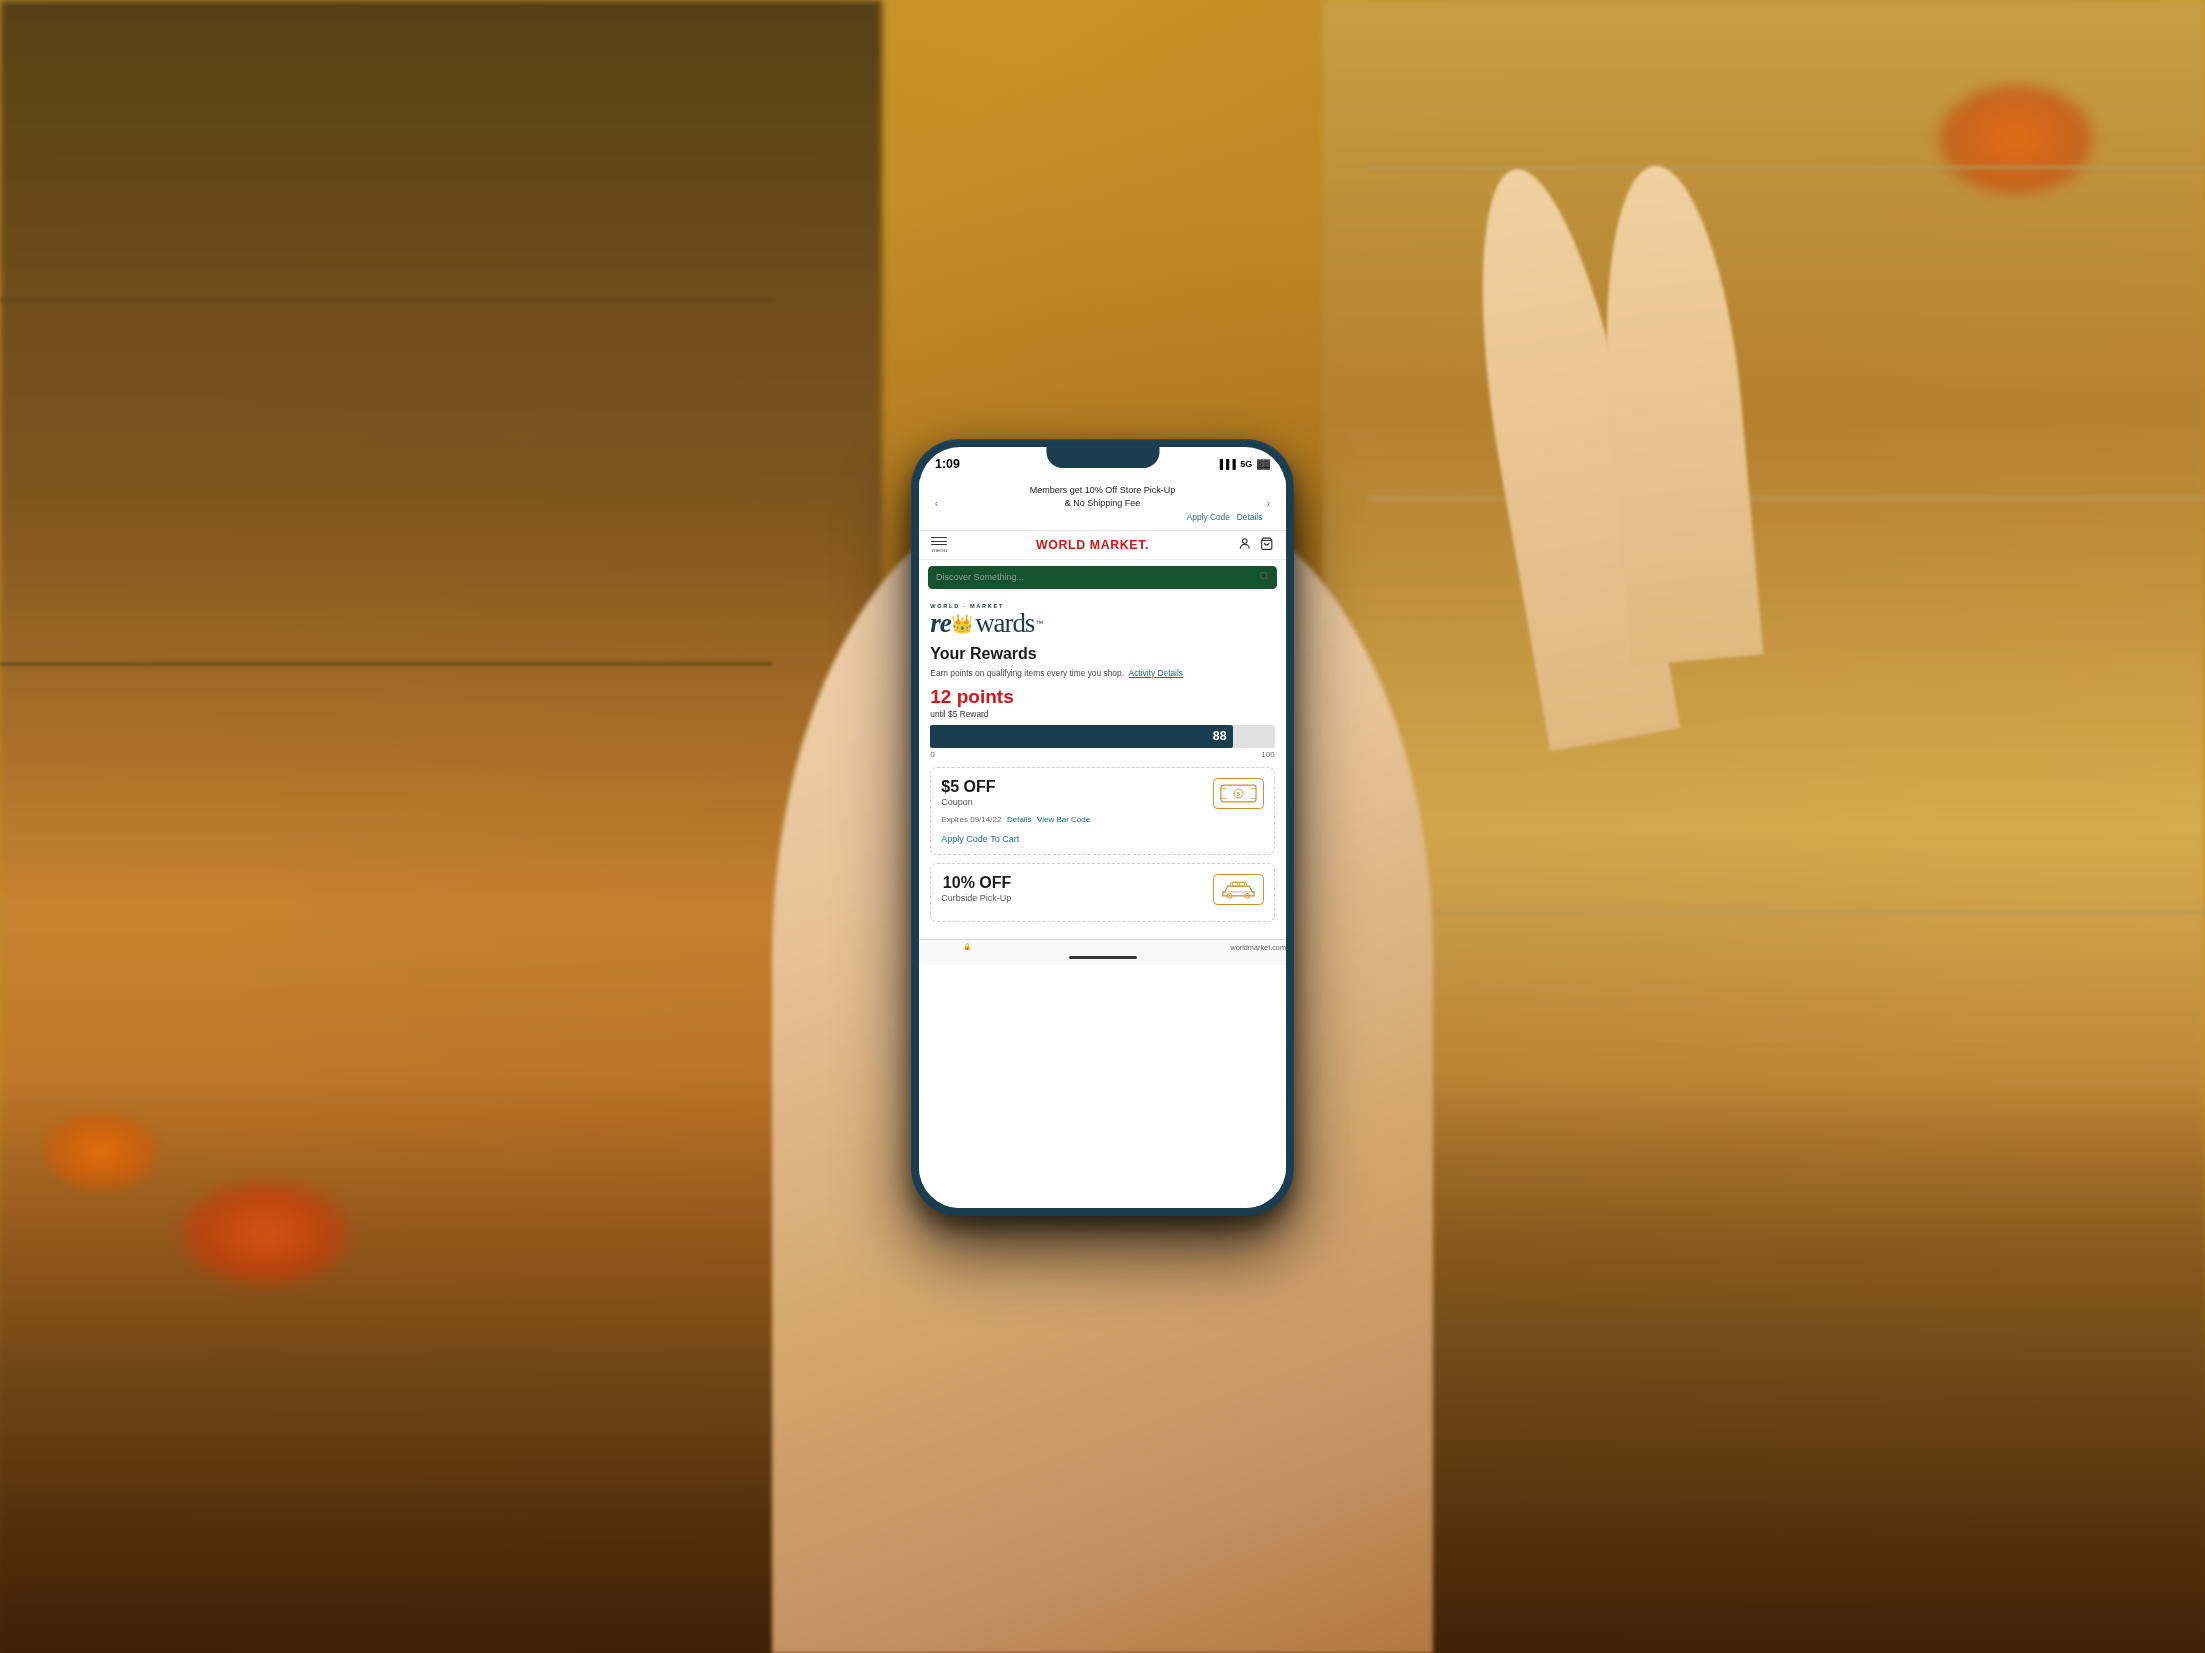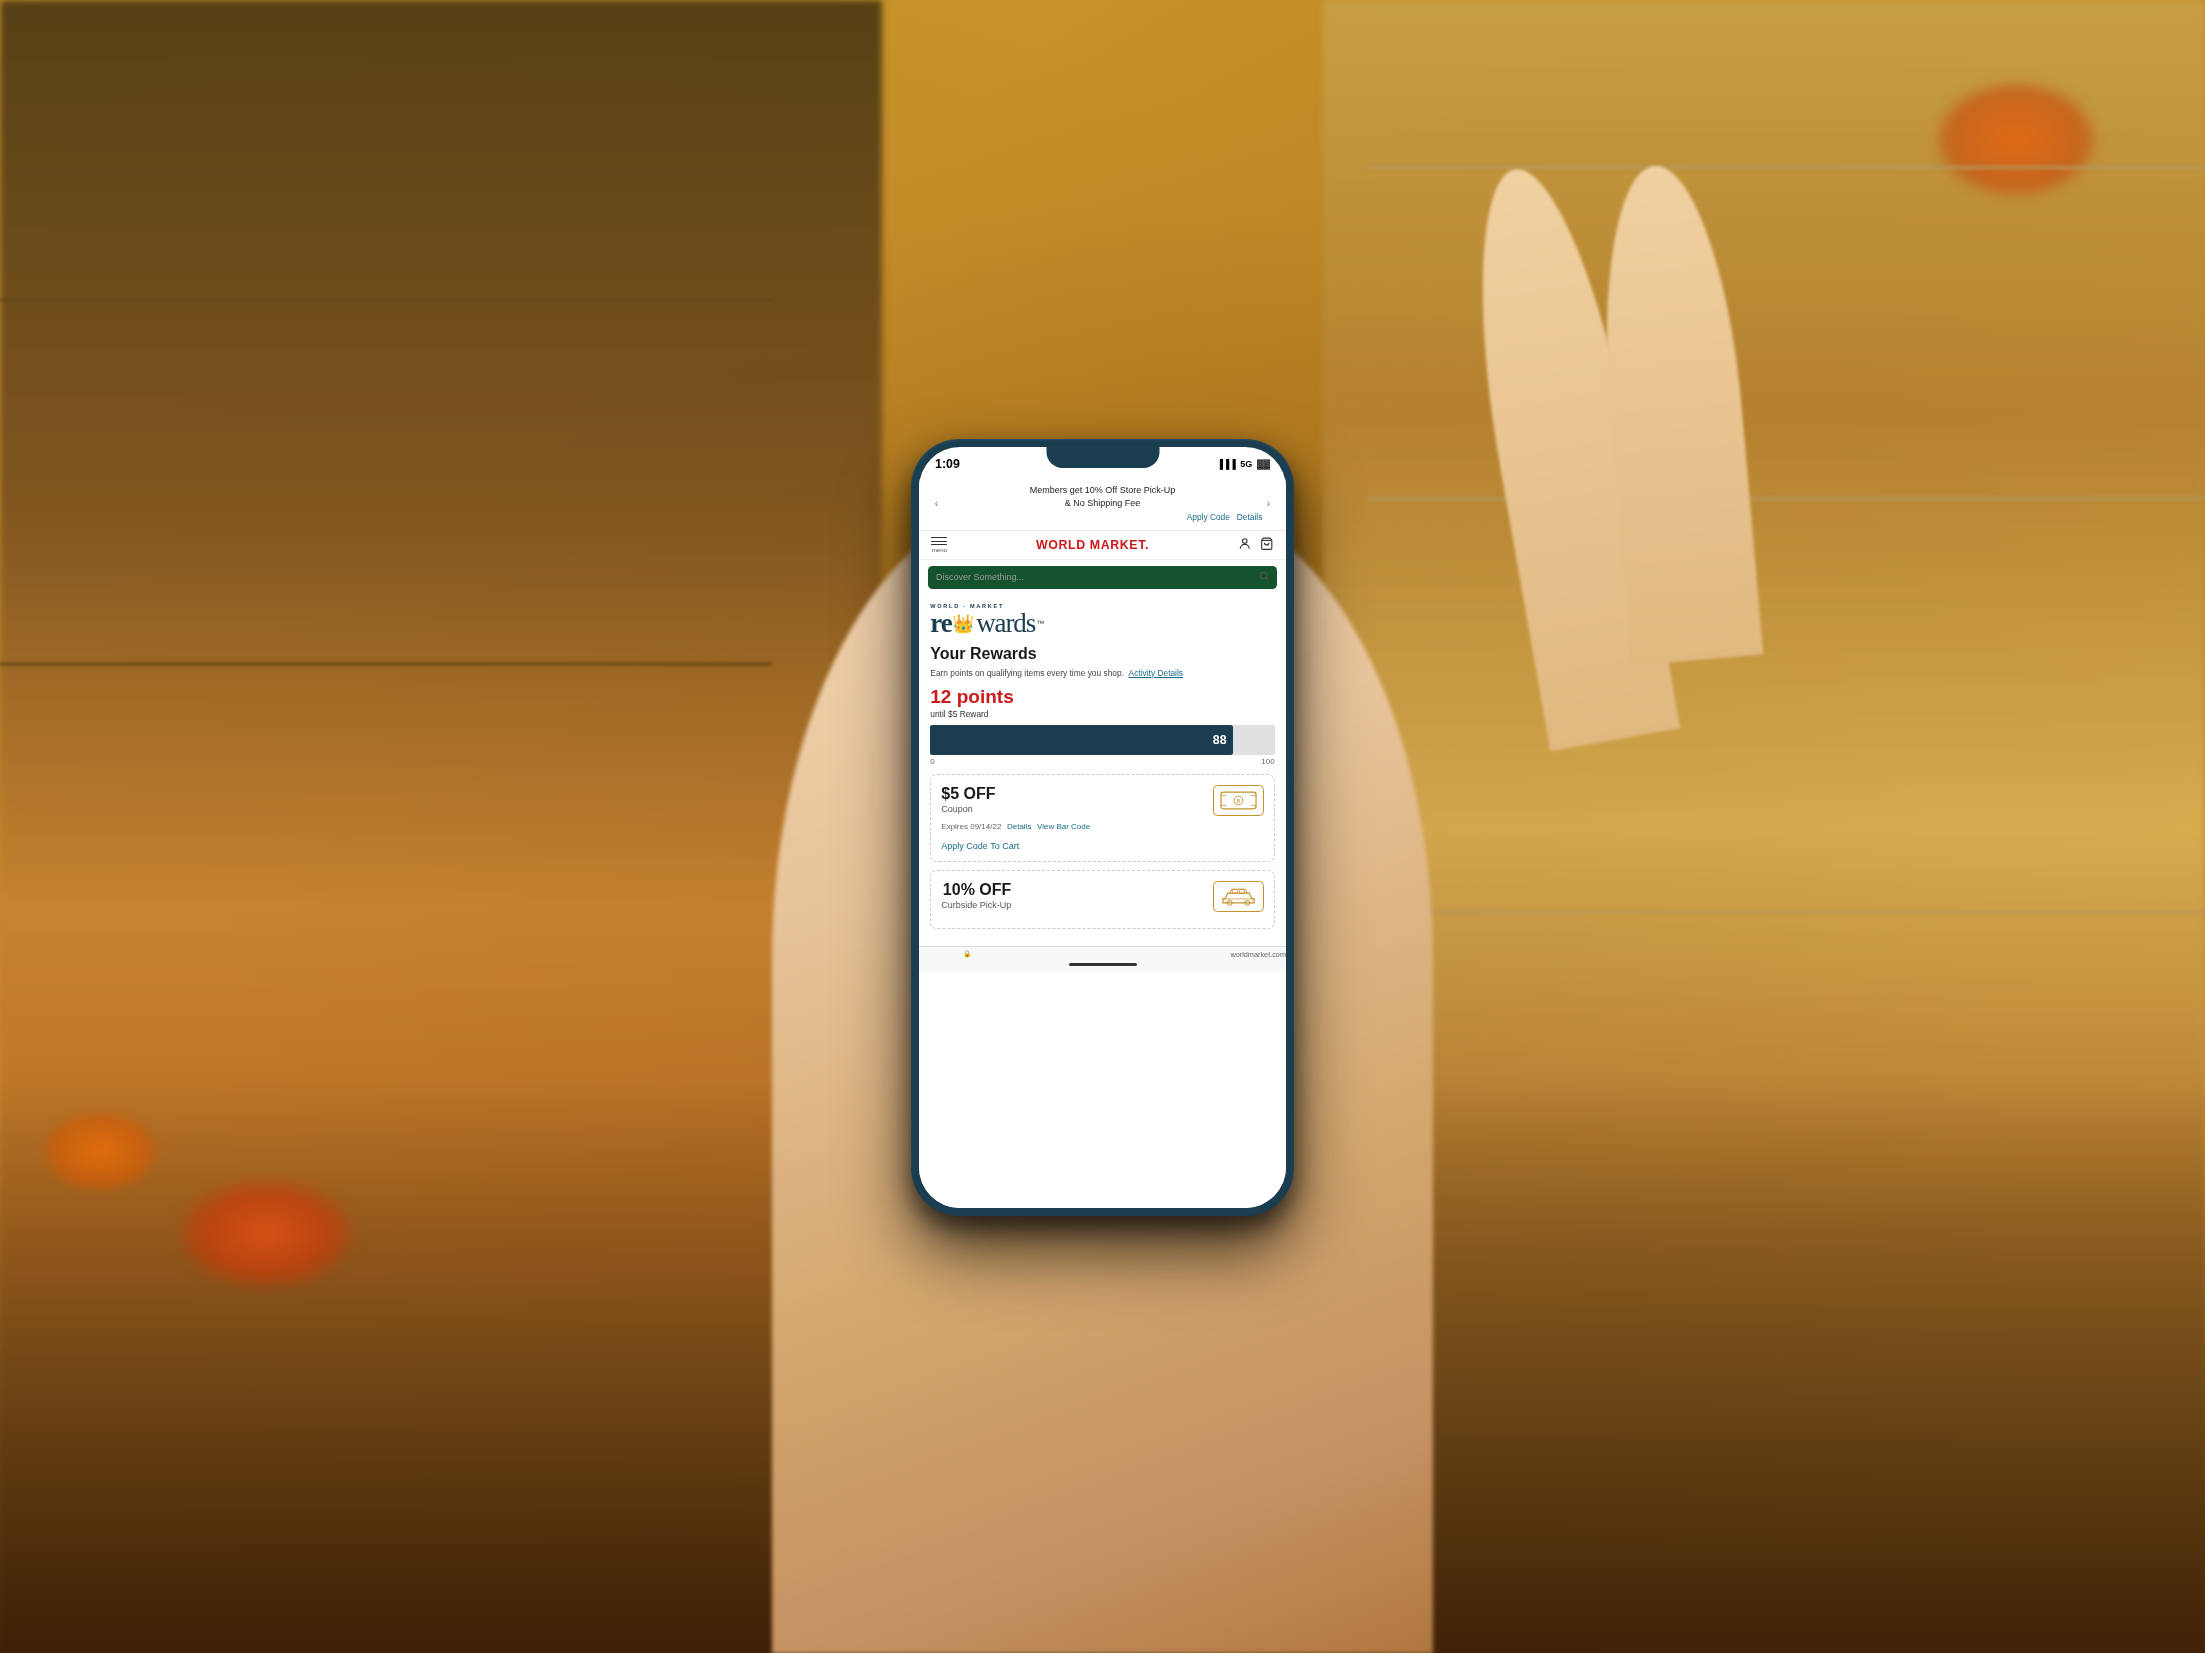--- a/index.html
+++ b/index.html
@@ -258,21 +258,21 @@
       color: #333;
       margin-top: 1.1px;
       margin-bottom: 5.6px;
     }
 
     
     .progress-container {
       position: relative;
       background: #e0e0e0;
       border-radius: 2.3px;
-      height: 30px;
+      height: 23px;
       overflow: visible;
     }
 
     .progress-bar {
       height: 100%;
       background: #1a3d4f;
       border-radius: 2.3px;
       display: flex;
       align-items: center;
       justify-content: flex-end;
@@ -501,21 +501,21 @@
           </span>
         </div>
 
         <div class="main-content">
 
           <div class="wm-rewards-logo">
             <div>
               <div style="display:flex;flex-direction:column;gap:0;">
                 <span style="font-size:5.6px;font-weight:600;color:#1a3d4f;letter-spacing:1.7px;text-transform:uppercase;display:block;line-height:1.2;">WORLD · MARKET</span>
                 <div style="display:flex;align-items:center;line-height:1;">
-                  <span style="font-size:27px;font-weight:900;color:#1a3d4f;letter-spacing:-1.1px;font-family:Georgia,serif;">re</span>
+                  <span style="font-size:27px;font-weight:900;color:#1a3d4f;letter-spacing:-1.1px;font-family:Georgia,serif;font-style:italic;">re</span>
                   <span style="color:#c8922a;font-size:18px;display:inline-block;margin:0 1.1px;">👑</span>
                   <span style="font-size:27px;font-weight:400;color:#1a3d4f;letter-spacing:-1.1px;font-family:Georgia,serif;">wards</span>
                   <span style="font-size:8px;color:#1a3d4f;vertical-align:super;margin-left:1.1px;font-weight:400;">™</span>
                 </div>
               </div>
             </div>
           </div>
 
           <div class="rewards-heading-section">
             <div class="rewards-title">Your Rewards</div>

